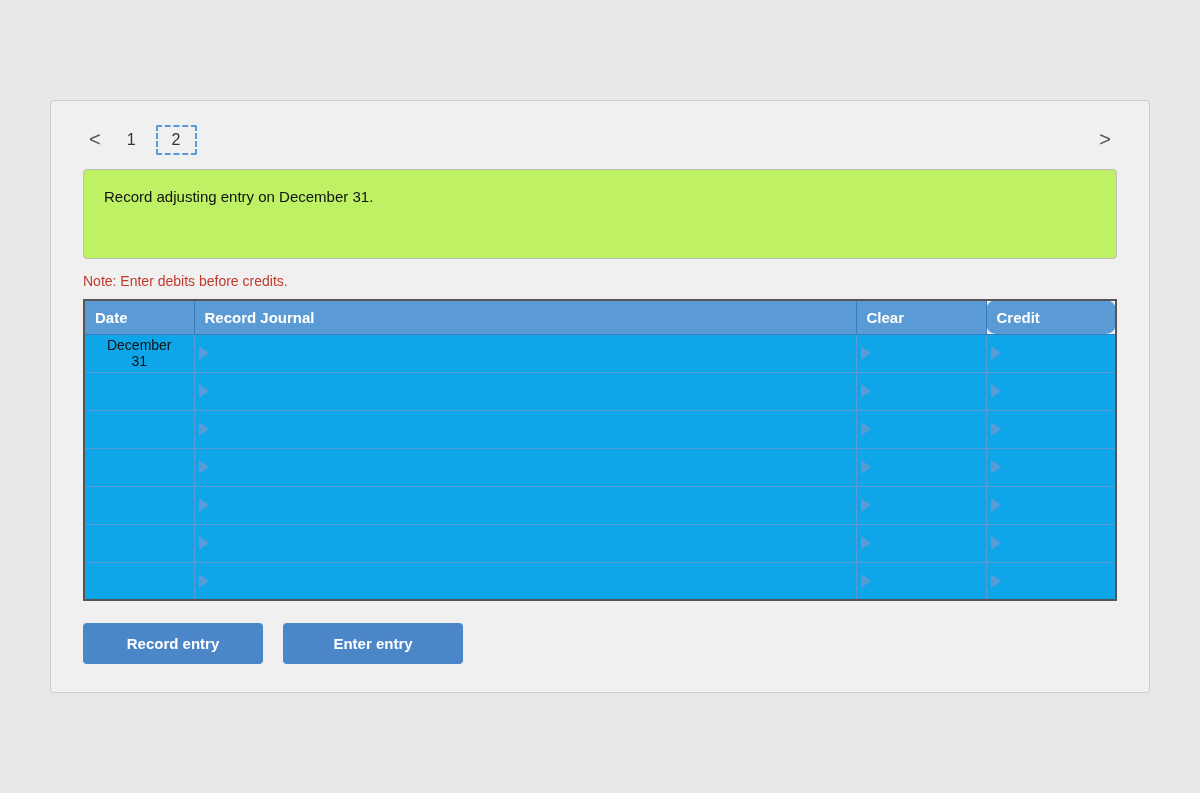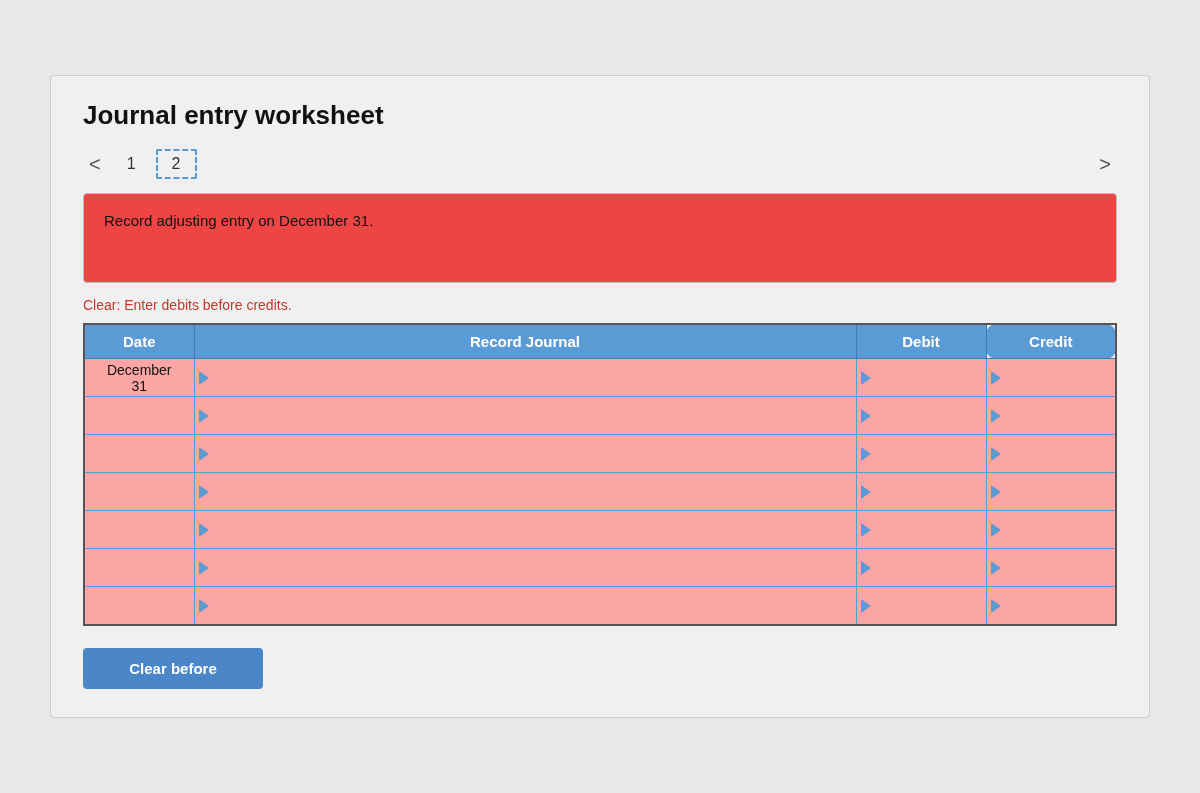--- a/index.html
+++ b/index.html
@@ -47,21 +47,21 @@
       color: #333;
       padding: 2px 10px;
     }
     .nav-num.active {
       border: 2px dashed #5b9bd5;
       border-radius: 2px;
       padding: 4px 14px;
       font-size: 16px;
     }
     .instruction-box {
-      background: #ef4444;
+      background: #bef264;
       border: 1px solid #bbb;
       border-radius: 4px;
       padding: 18px 20px 30px 20px;
       margin-bottom: 14px;
       min-height: 90px;
     }
     .instruction-text {
       font-size: 15px;
       color: #111;
     }
@@ -73,31 +73,31 @@
     .journal-table {
       width: 100%;
       border-collapse: collapse;
       border: 2px solid #555;
       margin-bottom: 22px;
     }
     .journal-table th {
       background: #5b9bd5;
       color: #fff;
       font-weight: bold;
-      text-align: center;
+      text-align: left;
       padding: 8px 10px;
       border: 1px solid #3a7abf;
       font-size: 15px;
     }
     .journal-table td {
       border: 1px solid #5b9bd5;
       padding: 0;
       height: 38px;
       position: relative;
-      background: #fca5a5;
+      background: #0ea5e9;
     }
     .journal-table td.date-cell {
       text-align: center;
       font-size: 14px;
       color: #111;
       vertical-align: middle;
       width: 110px;
     }
     .journal-table td.general-journal-cell {
       width: auto;
@@ -153,41 +153,40 @@
     }
     .col-date { width: 110px; }
     .col-gj { }
     .col-debit { width: 130px; }
     .col-credit { width: 130px; border-radius: 10px; }
   </style>
 </head>
 <body>
 
 <div class="container">
-  <div class="page-title">Journal entry worksheet</div>
 
   <div class="nav-row">
     <span class="nav-arrow left">&lt;</span>
     <span class="nav-num">1</span>
     <span class="nav-num active">2</span>
     <span class="nav-arrow right">&gt;</span>
   </div>
 
   <div class="instruction-box">
     <span class="instruction-text">Record adjusting entry on December 31.</span>
   </div>
 
-  <div class="note-text">Clear: Enter debits before credits.</div>
+  <div class="note-text">Note: Enter debits before credits.</div>
 
   <table class="journal-table">
     <thead>
       <tr>
         <th class="col-date">Date</th>
         <th class="col-gj">Record Journal</th>
-        <th class="col-debit">Debit</th>
+        <th class="col-debit">Clear</th>
         <th class="col-credit">Credit</th>
       </tr>
     </thead>
     <tbody id="table-body">
     <tr>
           <td class="date-cell" style="white-space: pre-line;">December
 31</td>
           <td class="general-journal-cell">
             <div class="cell-with-arrow">
               <span class="arrow-indicator"></span>
@@ -330,15 +329,16 @@
             <div class="cell-with-arrow">
               <span class="arrow-indicator"></span>
               <input type="text" class="cell-input" style="">
             </div>
           </td>
         </tr>
       </tbody>
   </table>
 
   <div class="buttons-row">
-    <button class="btn">Clear before</button>
+    <button class="btn">Record entry</button>
+    <button class="btn">Enter entry</button>
   </div>
 </div>
 
 </body></html>

